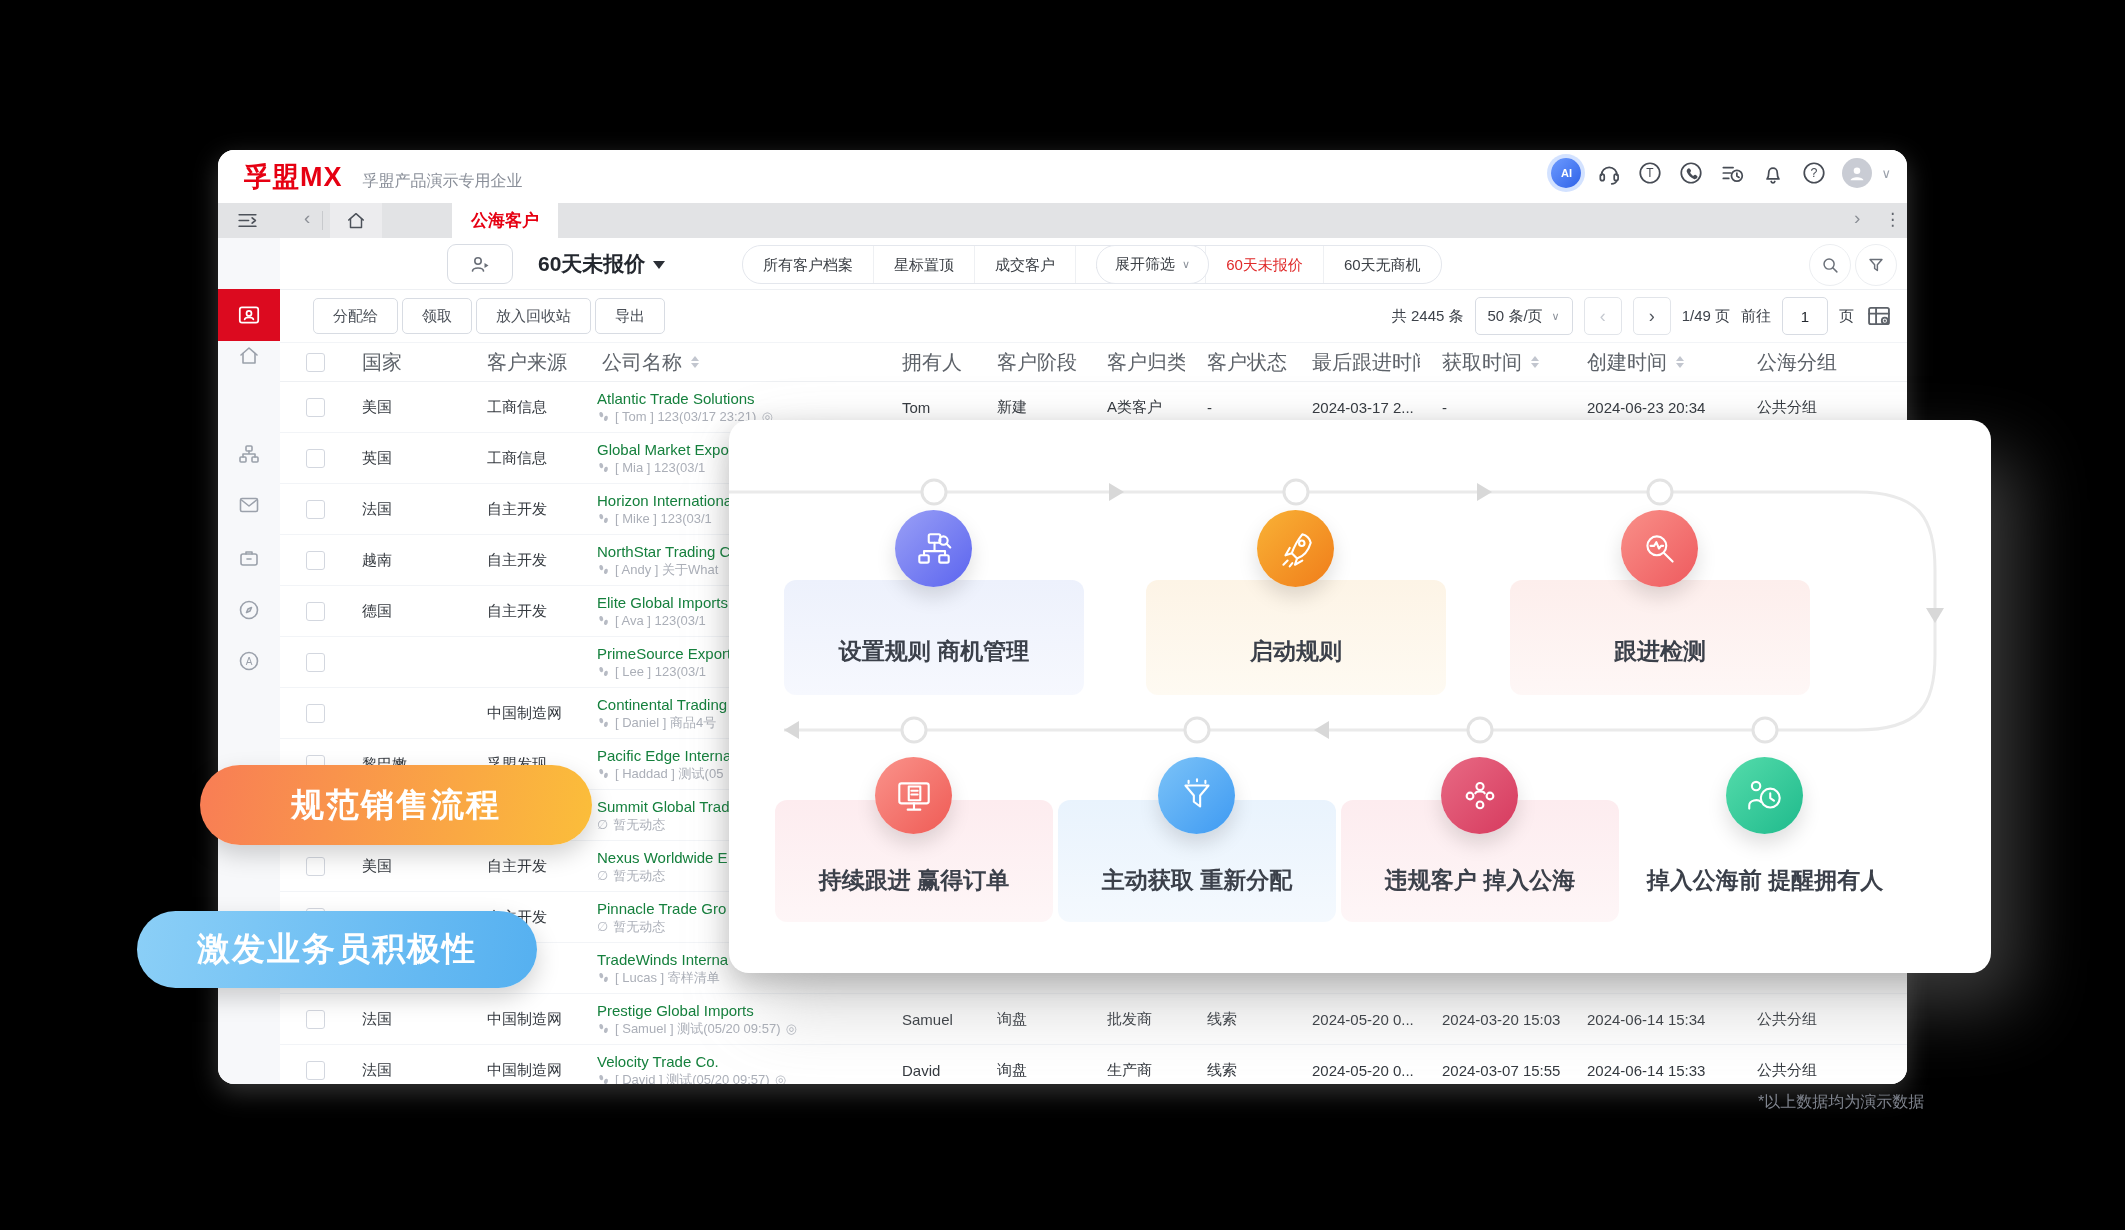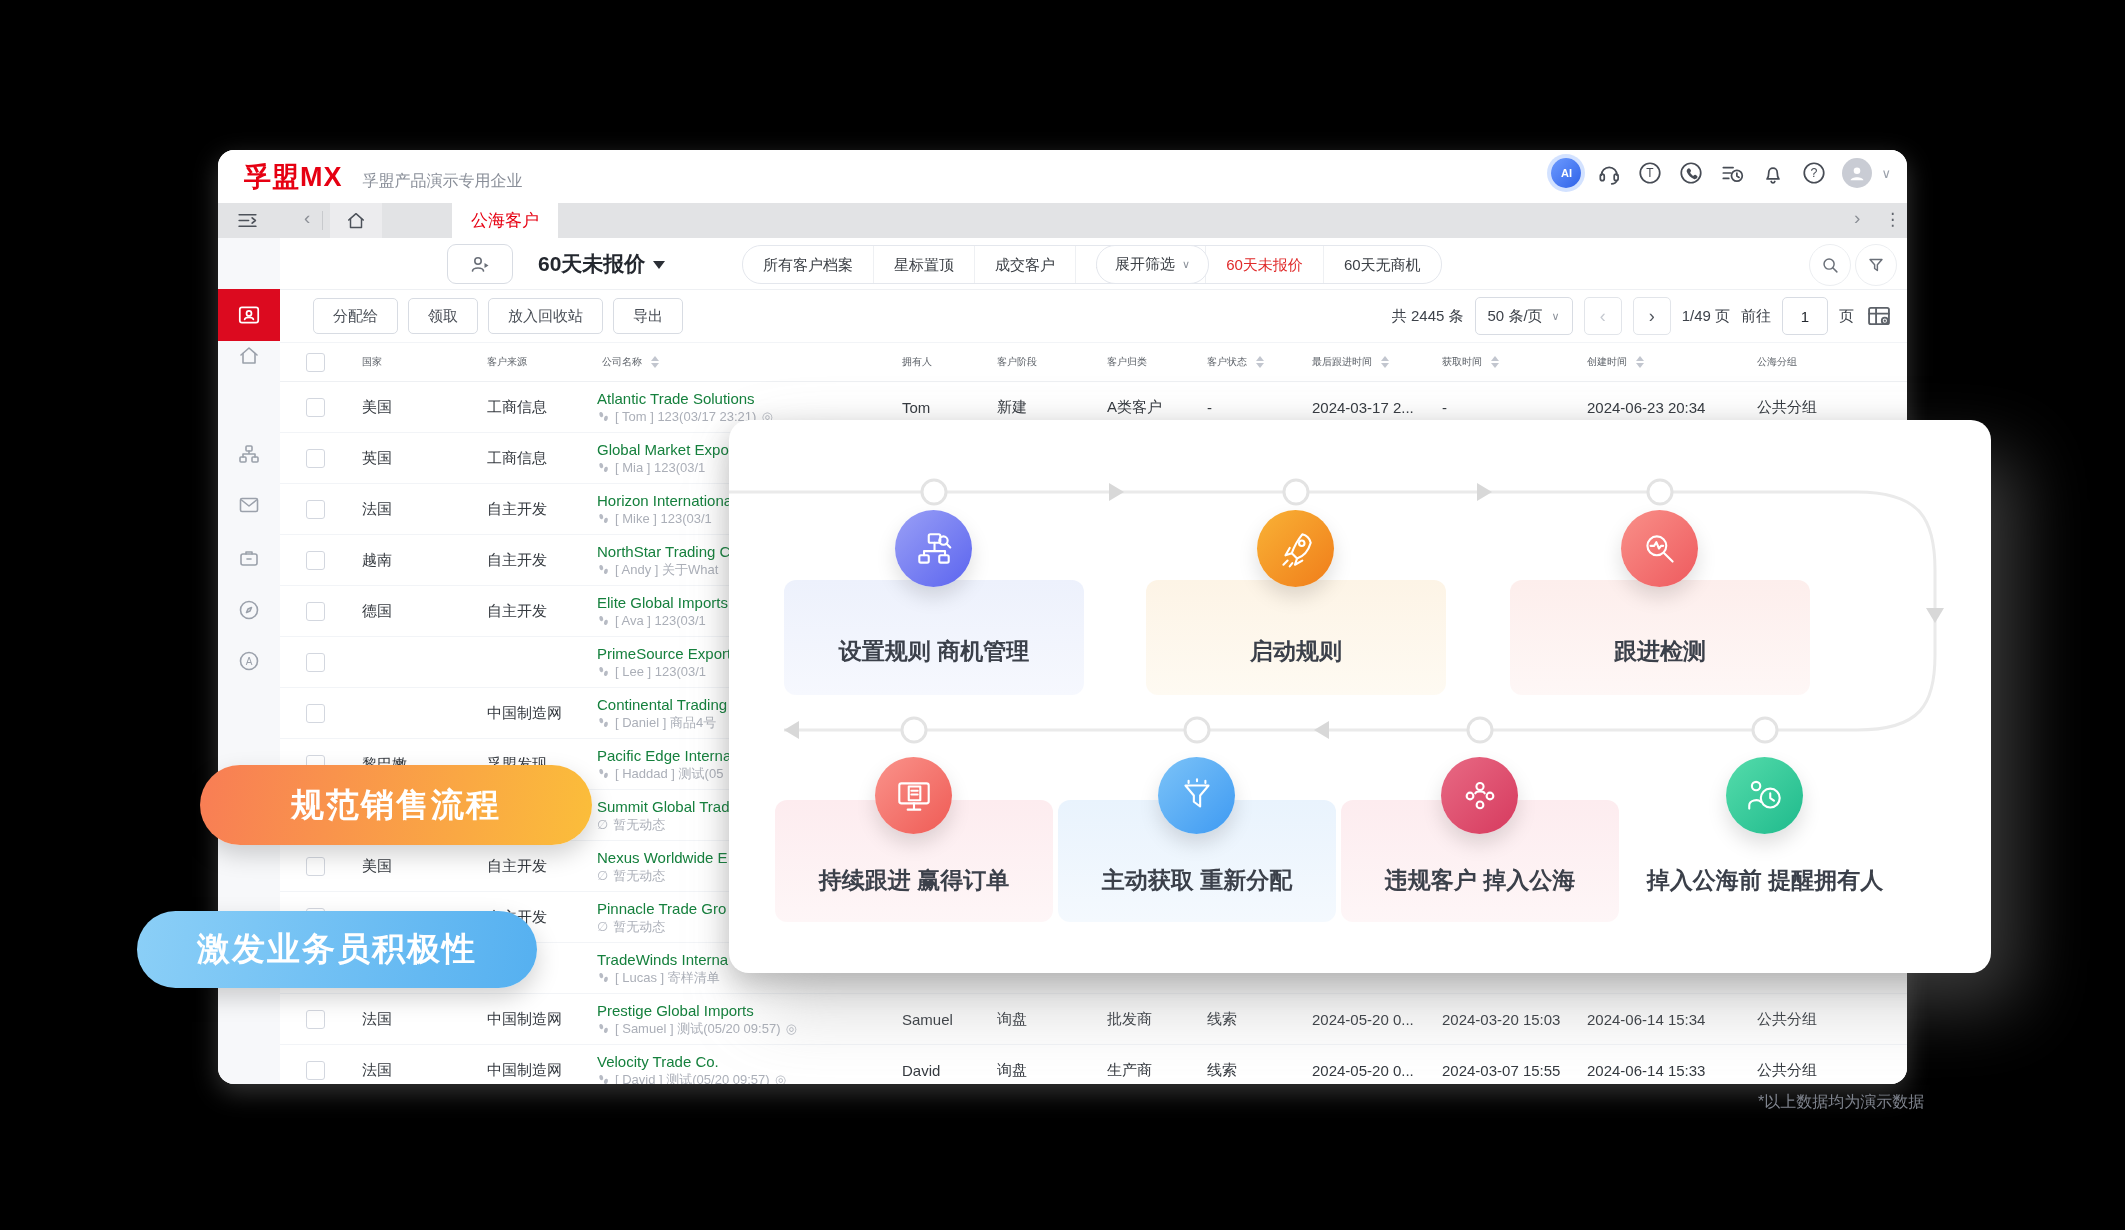--- a/index.html
+++ b/index.html
@@ -19,21 +19,21 @@
   .ai-badge{width:30px;height:30px;border-radius:50%;background:linear-gradient(135deg,#6d9bff,#2f62e8);color:#fff;font-size:11px;font-weight:700;display:flex;align-items:center;justify-content:center;box-shadow:0 0 0 4px rgba(110,160,255,.30);}
   .avatar{width:30px;height:30px;border-radius:50%;background:#c9ccd4;display:flex;align-items:center;justify-content:center;}
   .chev-down{font-size:13px;color:#9aa0aa;margin-left:-6px;}
 
   
   .tabbar{position:absolute;left:0;top:53px;width:100%;height:35px;background:#e2e3e5;}
   .tb-collapse{position:absolute;left:17px;top:5px;}
   .tb-back{position:absolute;left:86px;top:4px;font-size:19px;color:#8b8f96;}
   .tb-sep{position:absolute;left:104px;top:8px;width:1px;height:19px;background:#c8cacd;}
   .tb-home{position:absolute;left:112px;top:0;width:52px;height:35px;background:#ececee;display:flex;align-items:center;justify-content:center;}
-  .tab-active{position:absolute;left:234px;top:0;width:106px;height:35px;background:#fff;color:#e60012;font-size:17px;font-weight:400;display:flex;align-items:center;justify-content:center;}
+  .tab-active{position:absolute;left:234px;top:0;width:106px;height:35px;background:#fff;color:#e60012;font-size:17px;font-weight:700;display:flex;align-items:center;justify-content:center;}
   .tb-next{position:absolute;left:1636px;top:4px;font-size:19px;color:#8b8f96;}
   .tb-dots{position:absolute;left:1666px;top:6px;font-size:17px;color:#5f646c;}
 
   
   .sidebar{position:absolute;left:0;top:88px;width:62px;height:846px;background:#f7f8fa;border-right:1px solid #eef0f2;}
   .sb-item{position:absolute;left:0;width:62px;height:36px;display:flex;align-items:center;justify-content:center;}
   .sb-item .ic{stroke:#9ba1ab;width:24px;height:24px;}
   .sb-active{position:absolute;left:0;top:51px;width:62px;height:52px;background:#dc0a1f;display:flex;align-items:center;justify-content:center;}
   .sb-active .ic{stroke:#fff;}
 
@@ -50,32 +50,32 @@
   .pg-item:first-child{border-left:none;}
   .pg-item.active{color:#e02b2b;}
   .expand-pill{position:absolute;left:816px;top:7px;height:37px;border:1px solid #e4e7ed;border-radius:19px;display:flex;align-items:center;gap:7px;padding:0 18px;font-size:15px;color:#3c4046;background:#fff;}
   .fr-circle{position:absolute;top:6px;width:40px;height:40px;border:1px solid #eceef1;border-radius:50%;display:flex;align-items:center;justify-content:center;background:#fff;}
   .fr-search{right:56px;}
   .fr-funnel{right:10px;}
   .fr-circle .ic{width:22px;height:22px;stroke:#6a6f78;}
 
   
   .toolbar{position:relative;height:52px;border-bottom:1px solid #f2f4f7;}
-  .tb-buttons{position:absolute;left:33px;top:8px;display:flex;gap:10px;}
+  .tb-buttons{position:absolute;left:33px;top:8px;display:flex;gap:4px;}
   .btn{height:36px;padding:0 19px;border:1px solid #d8dce3;border-radius:5px;background:#fff;font-size:15px;color:#4a4f57;display:flex;align-items:center;white-space:nowrap;}
   .pagination{position:absolute;right:14px;top:8px;height:36px;display:flex;align-items:center;gap:11px;font-size:15px;color:#3d424a;}
   .psel{height:36px;border:1px solid #d8dce3;border-radius:5px;display:flex;align-items:center;gap:9px;padding:0 12px;color:#3d424a;}
   .psel .v{font-size:11px;color:#8b9099;}
   .pbtn{width:36px;height:36px;border:1px solid #e2e5ea;border-radius:5px;background:#fff;display:flex;align-items:center;justify-content:center;font-size:18px;color:#51565e;}
   .pbtn.disabled{color:#c6cad1;}
   .pinput{width:40px;height:34px;border:1px solid #d8dce3;border-radius:5px;text-align:center;font-size:15px;color:#23272e;font-family:inherit;}
 
   
   .thead,.trow{display:grid;grid-template-columns:60px 125px 115px 300px 95px 110px 100px 105px 130px 145px 170px minmax(0,1fr);align-items:center;}
-  .thead{height:38px;border-bottom:1px solid #eef0f3;font-size:10px;color:#5d6269;text-align:right;}
+  .thead{height:38px;border-bottom:1px solid #eef0f3;font-size:20px;color:#5d6269;text-align:right;}
   .trow{height:50px;border-bottom:1px solid #f2f4f7;font-size:15px;color:#34393f;}
   .th,.td{padding-left:22px;white-space:nowrap;overflow:hidden;display:flex;align-items:center;gap:5px;}
   .sort{display:inline-flex;flex-direction:column;gap:2px;margin-left:4px;}
   .sort i{width:0;height:0;border-left:4.5px solid transparent;border-right:4.5px solid transparent;display:block;}
   .sort .up{border-bottom:5px solid #c2c6cf;}
   .sort .dn{border-top:5px solid #c2c6cf;}
   .cbx{width:17px;height:17px;border:1.5px solid #d3d7df;border-radius:3px;background:#fff;margin-left:4px;display:inline-block;}
   .td-check{padding-left:22px;}
   .td-co{flex-direction:column;align-items:flex-start;justify-content:center;gap:2px;padding-left:17px;}
   .co-name{color:#15803d;font-size:15px;text-decoration:none;line-height:17px;}

